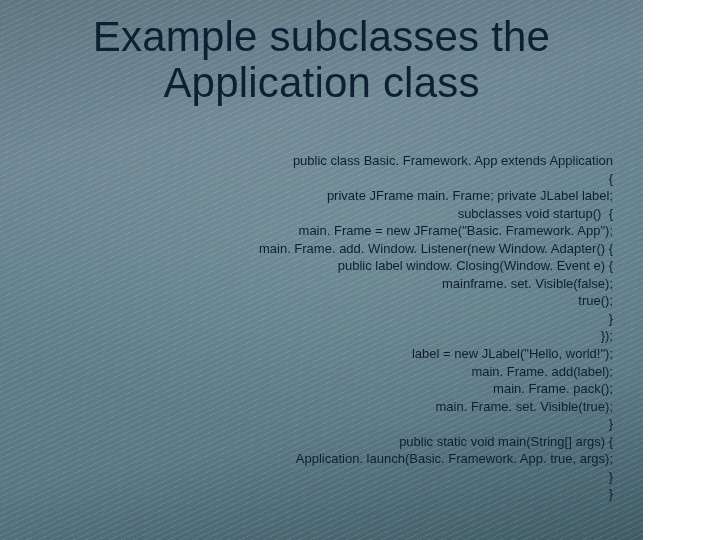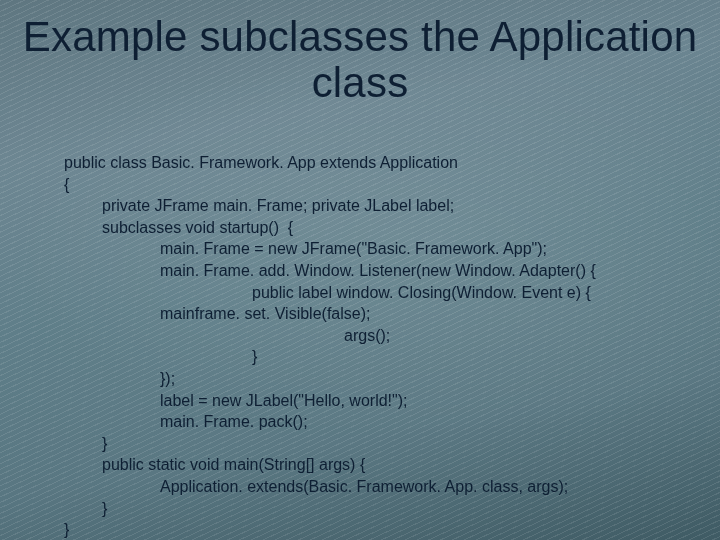--- a/index.html
+++ b/index.html
@@ -5,21 +5,21 @@
   html, body {
     margin: 0;
     padding: 0;
     width: 720px;
     height: 540px;
     overflow: hidden;
     font-family: "Tahoma", "Segoe UI", Arial, sans-serif;
   }
   .slide {
     position: relative;
-    width: 720px;
+    width: 643px;
     height: 540px;
     background:
       radial-gradient(1100px 550px at 45% 50%,
         rgba(255,255,255,0.05) 0%,
         rgba(255,255,255,0) 60%),
       repeating-linear-gradient(155deg,
         rgba(255,255,255,0.10) 0px,
         rgba(255,255,255,0.10) 1px,
         rgba(255,255,255,0.00) 1px,
         rgba(255,255,255,0.00) 5px),
@@ -51,25 +51,25 @@
     line-height: 1.1;
     font-weight: 500;
     letter-spacing: 0.2px;
   }
   .code-block {
     position: absolute;
     top: 152px;
     left: 64px;
     right: 30px;
     color: #0e1f33;
-    font-size: 16px;
+    font-size: 13px;
     line-height: 1.35;
     font-weight: 500;
     font-family: "Tahoma", Arial, sans-serif;
-    text-align: left;
+    text-align: right;
   }
   .l { display: block; white-space: pre; }
   .i1 { padding-left: 38px; }
   .i2 { padding-left: 96px; }
   .i3 { padding-left: 188px; }
   .i4 { padding-left: 280px; }
 </style>
 </head>
 <body>
 
@@ -78,24 +78,26 @@
 
   <div class="code-block">
     <span class="l">public class Basic. Framework. App extends Application</span>
     <span class="l">{</span>
     <span class="l i1">private JFrame main. Frame; private JLabel label;</span>
     <span class="l i1">subclasses void startup()  {</span>
     <span class="l i2">main. Frame = new JFrame("Basic. Framework. App");</span>
     <span class="l i2">main. Frame. add. Window. Listener(new Window. Adapter() {</span>
     <span class="l i3">public label window. Closing(Window. Event e) {</span>
     <span class="l i2">mainframe. set. Visible(false);</span>
-    <span class="l i4">args();</span>
+    <span class="l i4">true();</span>
     <span class="l i3">}</span>
     <span class="l i2">});</span>
     <span class="l i2">label = new JLabel("Hello, world!");</span>
+    <span class="l i2">main. Frame. add(label);</span>
     <span class="l i2">main. Frame. pack();</span>
+    <span class="l i2">main. Frame. set. Visible(true);</span>
     <span class="l i1">}</span>
     <span class="l i1">public static void main(String[] args) {</span>
-    <span class="l i2">Application. extends(Basic. Framework. App. class, args);</span>
+    <span class="l i2">Application. launch(Basic. Framework. App. true, args);</span>
     <span class="l i1">}</span>
     <span class="l">}</span>
   </div>
 </div>
 
 </body></html>

